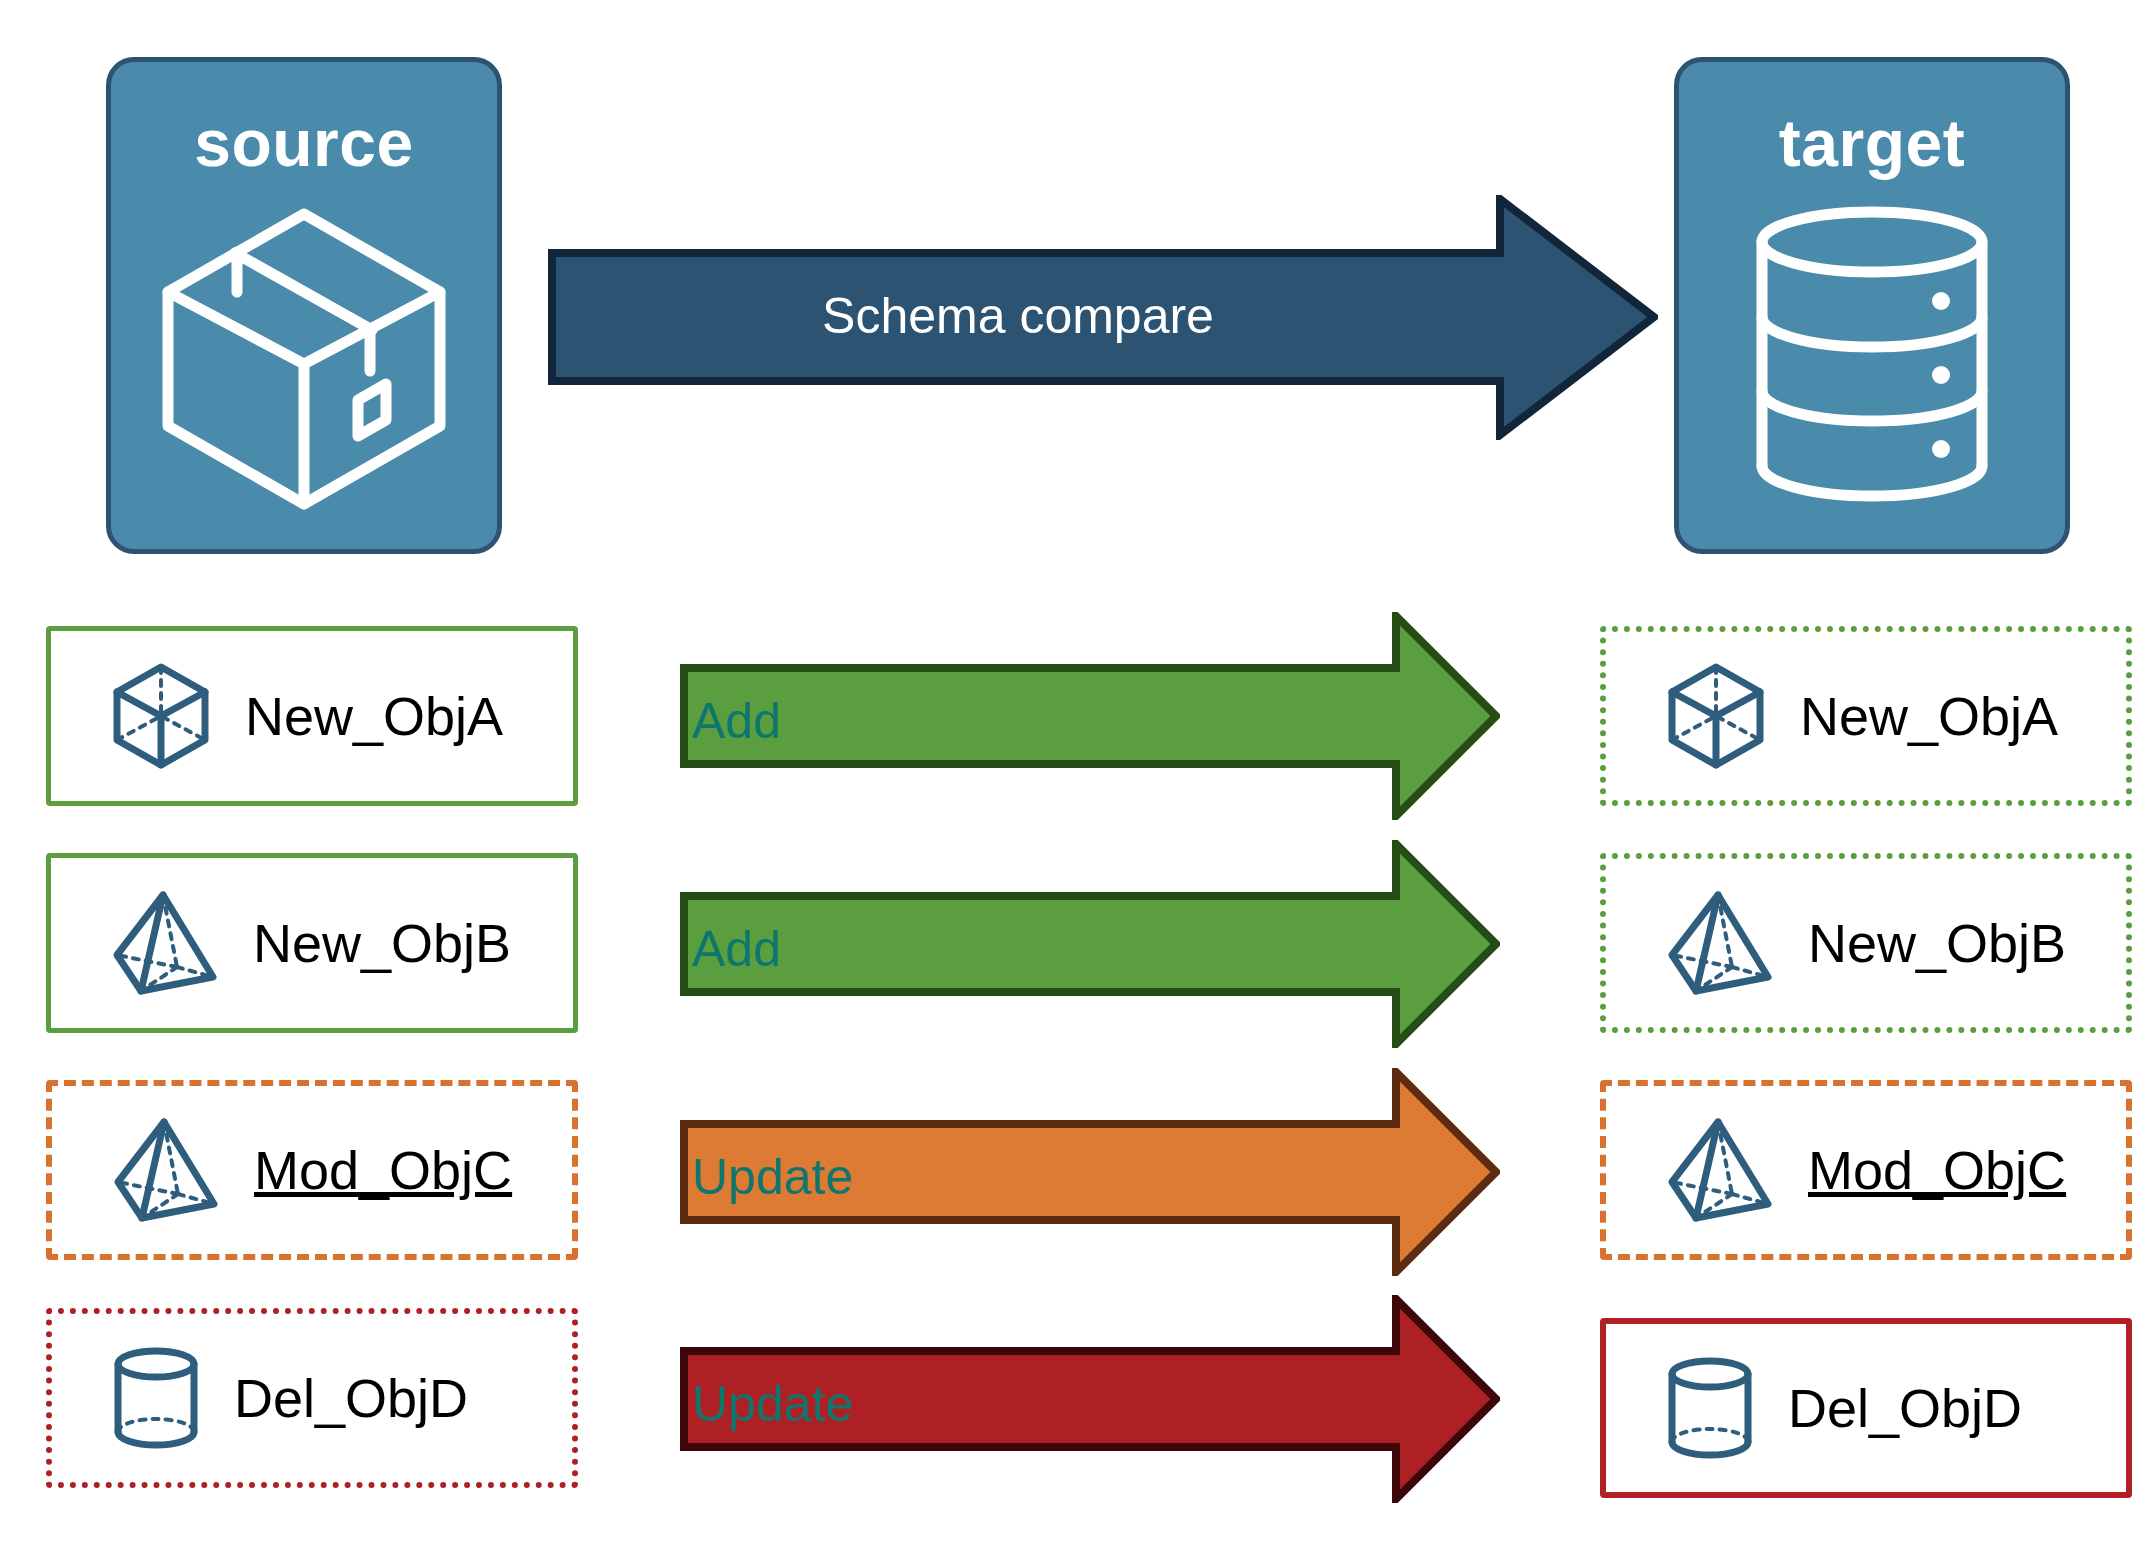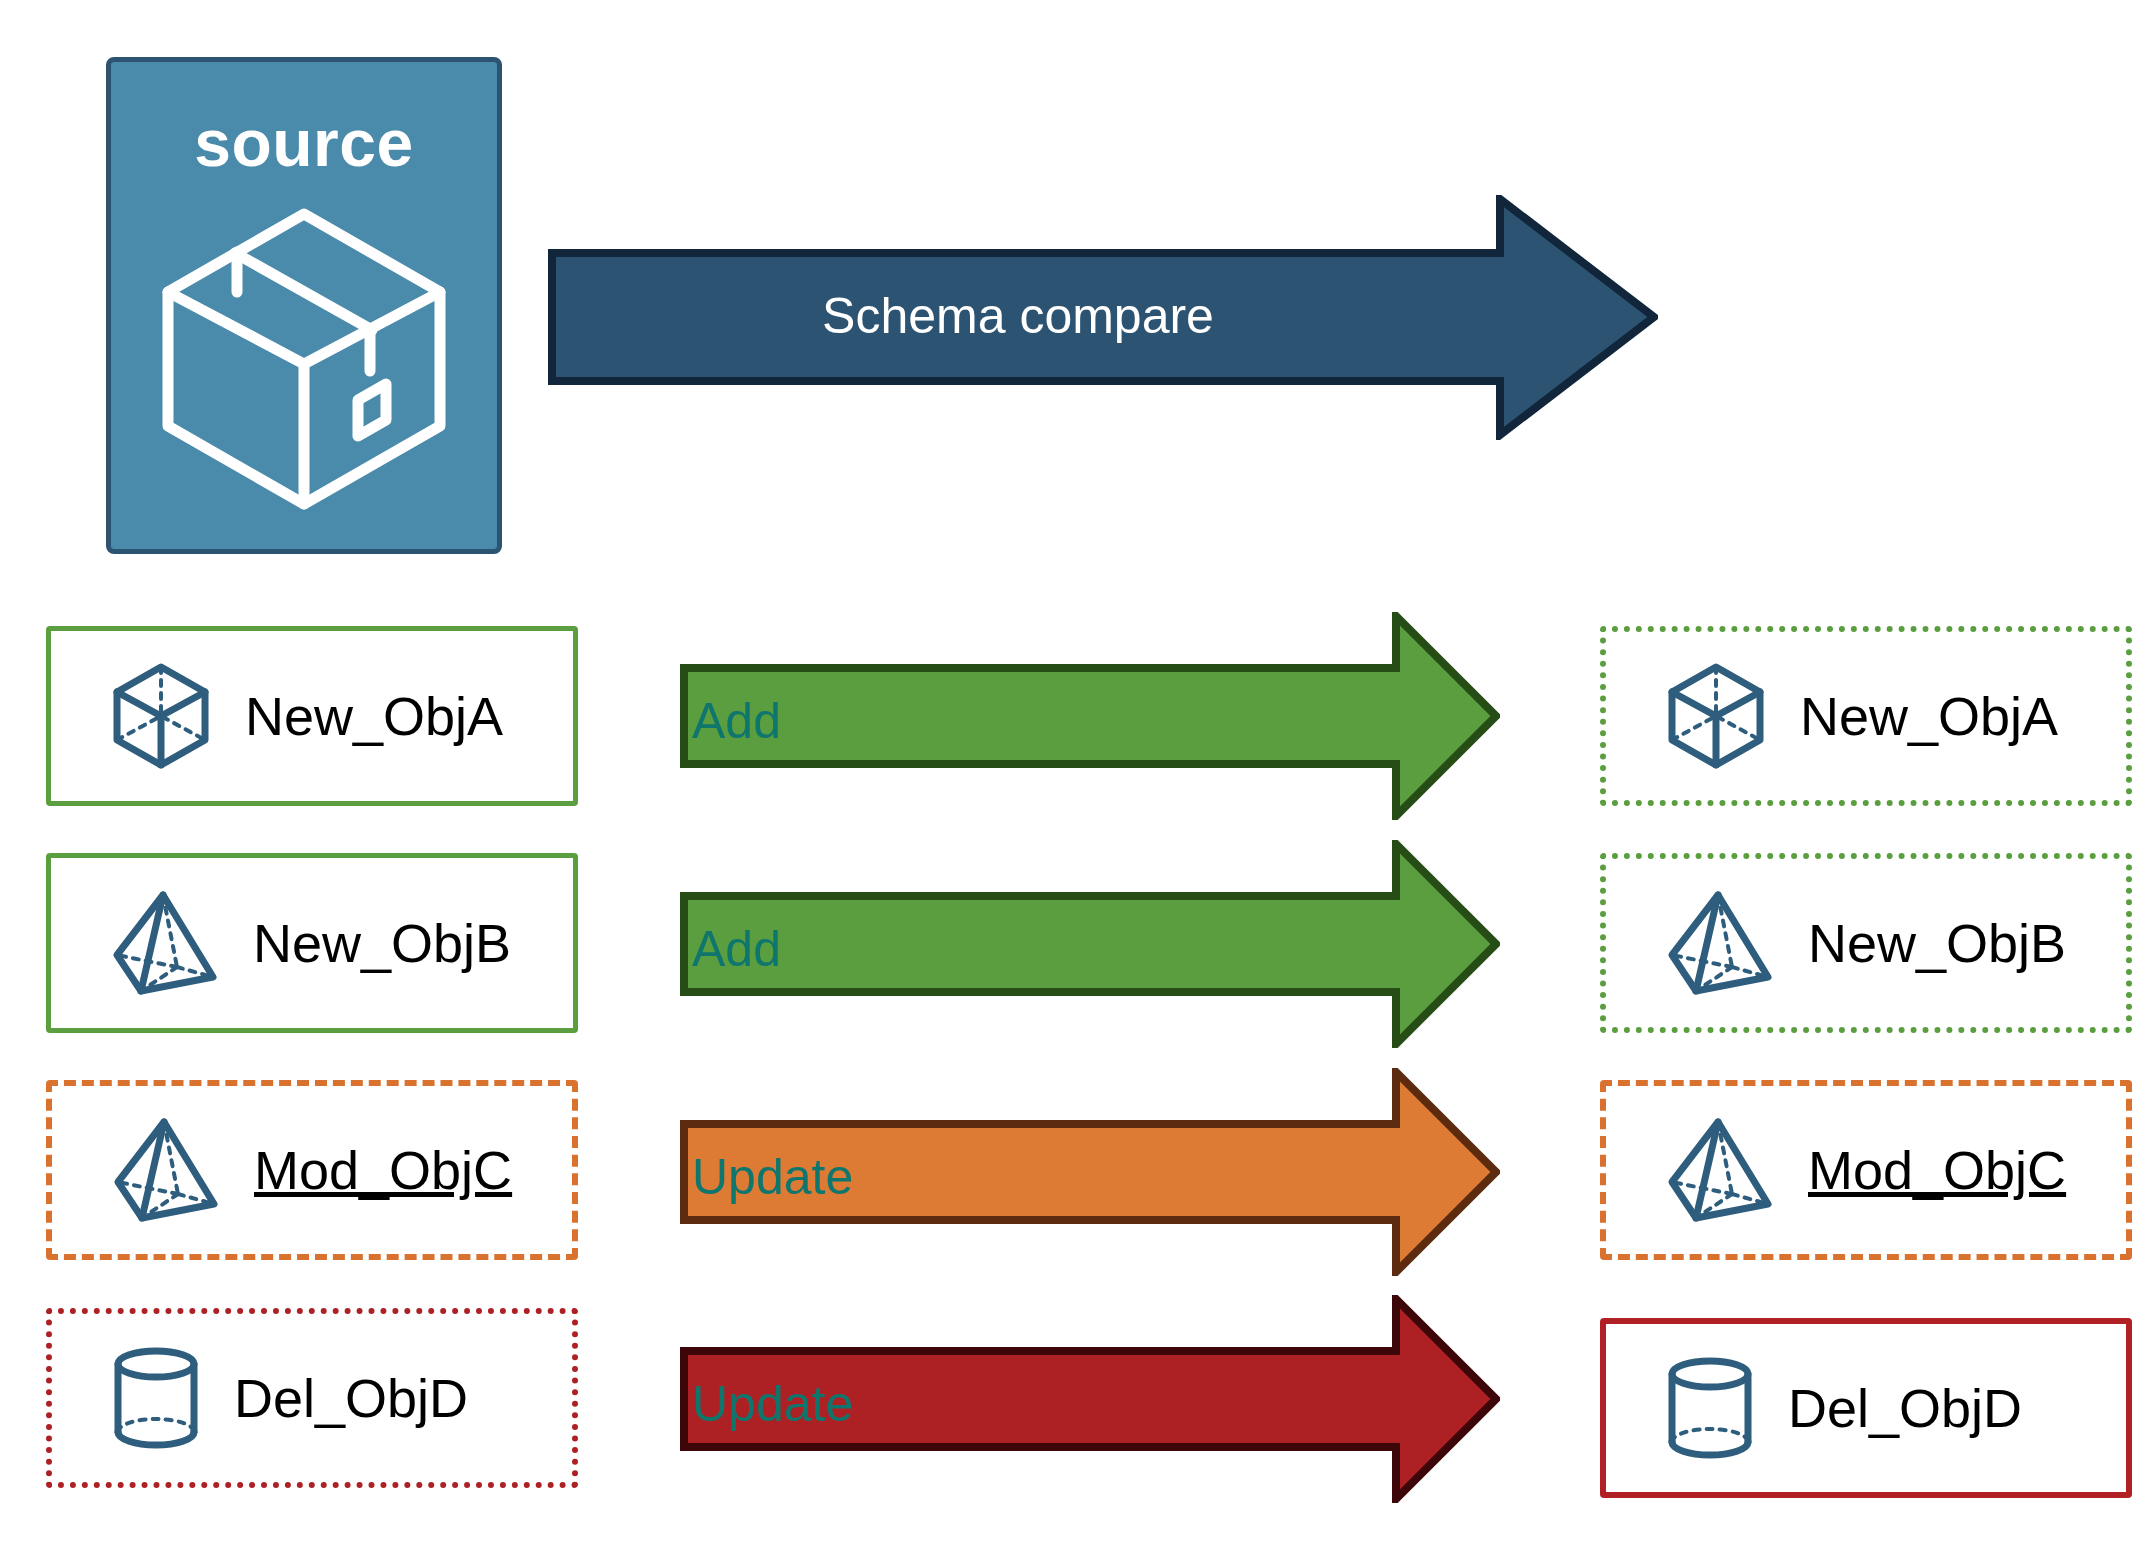--- a/index.html
+++ b/index.html
@@ -16,21 +16,21 @@
     height: 1550px;
     background: #ffffff;
     overflow: hidden;
   }
 
   
   .endpoint {
     position: absolute;
     background: #4a8aab;
     border: 5px solid #2c5372;
-    border-radius: 8px;
+    border-radius: 28px;
     box-sizing: border-box;
     display: flex;
     flex-direction: column;
     align-items: center;
   }
   .endpoint-label {
     color: #ffffff;
     font-size: 66px;
     font-weight: bold;
     letter-spacing: 0.5px;
@@ -127,20 +127,36 @@
 
         <path d="M77 49 L214 126"></path>
         <path d="M212 127 L212 167"></path>
         <path d="M79 48 L79 88"></path>
 
         <path d="M200 196 L228 180 L228 216 L200 232 Z"></path>
       </svg>
     </div>
   </div>
 
+  <div id="target-card" class="endpoint">
+    <div class="endpoint-label">target</div>
+    <div class="endpoint-icon">
+      <svg width="240" height="300" viewBox="0 0 240 300" fill="none" stroke="#ffffff" stroke-width="11" stroke-linejoin="round" stroke-linecap="round">
+        <ellipse cx="120" cy="38" rx="110" ry="30"></ellipse>
+        <path d="M10 38 L10 262"></path>
+        <path d="M230 38 L230 262"></path>
+        <path d="M10 262 A110 30 0 0 0 230 262"></path>
+        <path d="M10 113 A110 30 0 0 0 230 113"></path>
+        <path d="M10 187 A110 30 0 0 0 230 187"></path>
+        <circle cx="189" cy="97" r="9" fill="#ffffff" stroke="none"></circle>
+        <circle cx="189" cy="171" r="9" fill="#ffffff" stroke="none"></circle>
+        <circle cx="189" cy="245" r="9" fill="#ffffff" stroke="none"></circle>
+      </svg>
+    </div>
+  </div>
 
   <div id="schema-arrow">
     <svg width="1110" height="245" viewBox="0 0 1110 245" preserveAspectRatio="none">
       <polygon points="4,58 952,58 952,4 1106,122 952,240 952,186 4,186" fill="#2c5372" stroke="#11263a" stroke-width="8" stroke-linejoin="miter"></polygon>
     </svg>
   </div>
   <div id="schema-arrow-text" class="arrow-text">Schema compare</div>
 
   <div class="obj-card bd-green-solid" style="left:46px; top:626px; width:532px; height:180px;">
     <div class="obj-icon">

